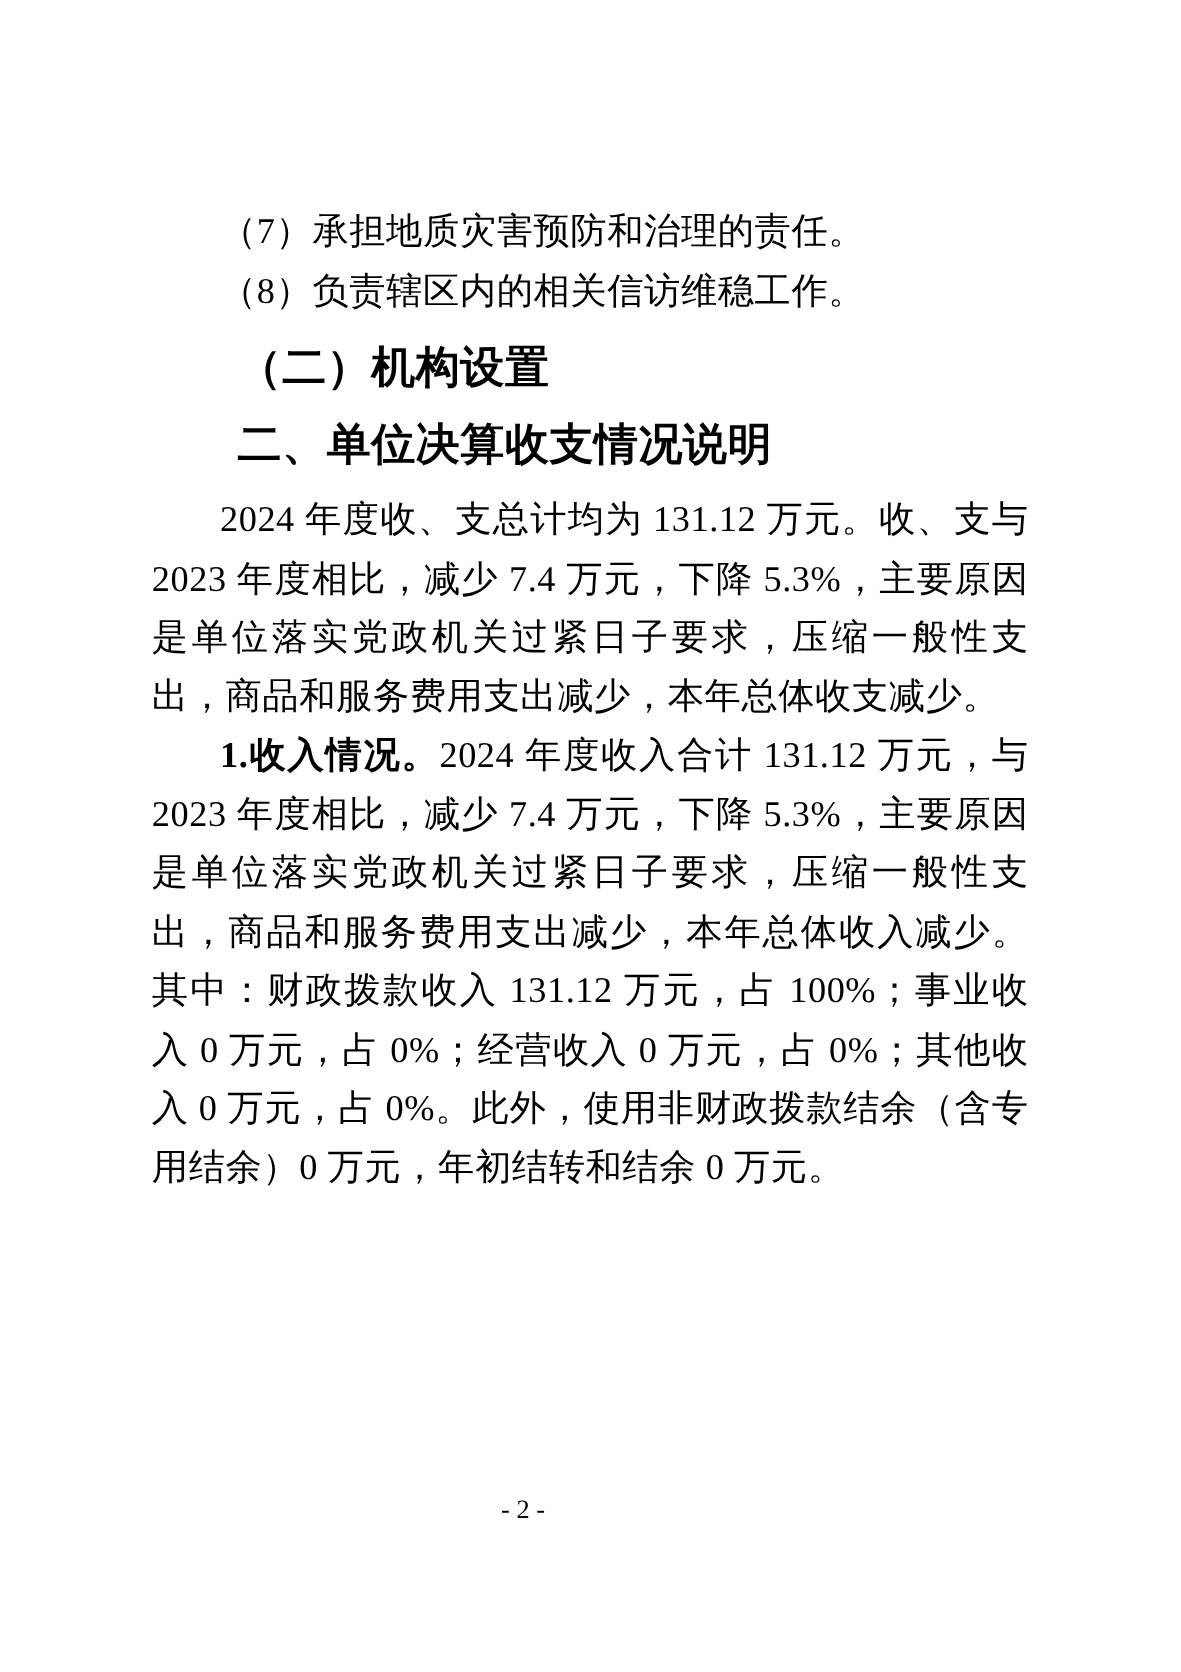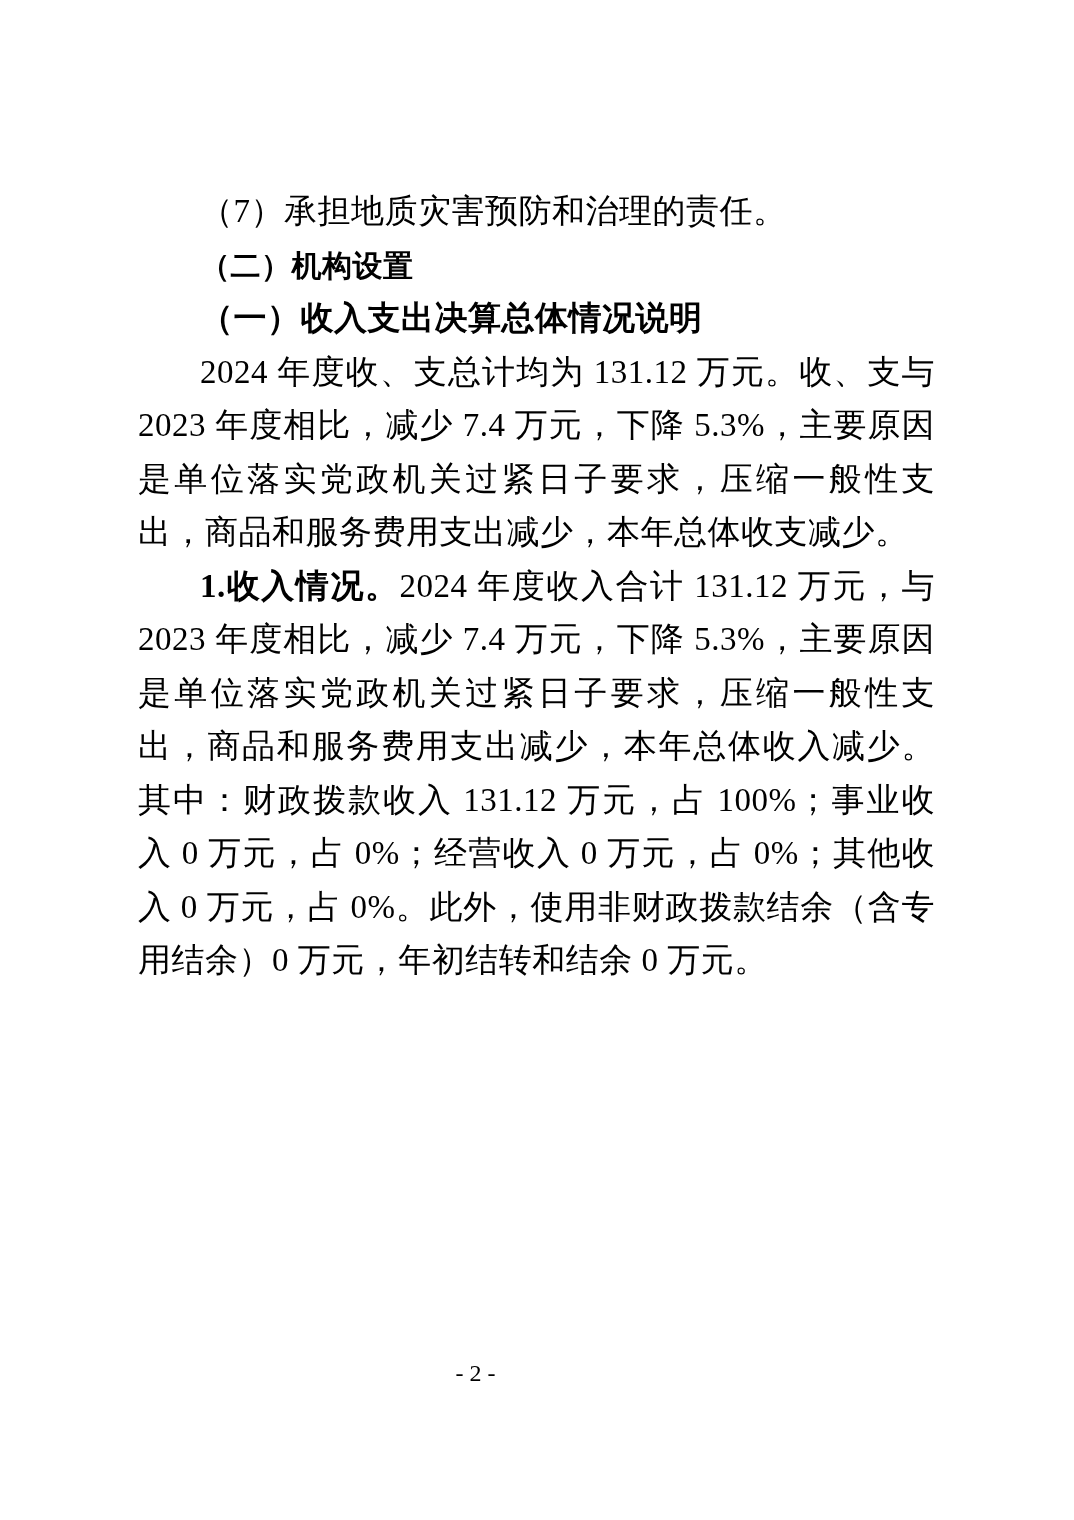--- a/index.html
+++ b/index.html
@@ -27,25 +27,25 @@
     letter-spacing: 0.5px;
   }
   .para {
     margin: 0;
     text-indent: 62px;
     text-align: justify;
     text-justify: inter-character;
     text-align-last: left;
   }
   .h-sans {
-    margin: 0;
+    margin: 16px;
     text-indent: 62px;
     font-family: "Liberation Sans", "DejaVu Sans", sans-serif;
     font-weight: bold;
-    font-size: 30px;
+    font-size: 40px;
     line-height: 53.5px;
   }
   .h-kai {
     margin: 0;
     text-indent: 62px;
     font-weight: bold;
     font-size: 33px;
     line-height: 53.5px;
   }
   .lead {
@@ -65,26 +65,27 @@
   }
 </style>
 </head>
 <body>
 
 <main class="page">
   <div class="doc-content">
 
     <p class="para">（7）承担地质灾害预防和治理的责任。</p>
 
+    <p class="para">（8）负责辖区内的相关信访维稳工作。</p>
 
     <p class="h-sans">（二）机构设置</p>
 
 
+    <p class="h-sans">二、单位决算收支情况说明</p>
 
-    <p class="h-kai">（一）收入支出决算总体情况说明</p>
 
     <p class="para">2024 年度收、支总计均为 131.12 万元。收、支与 2023 年度相比，减少 7.4 万元，下降 5.3%，主要原因是单位落实党政机关过紧日子要求，压缩一般性支出，商品和服务费用支出减少，本年总体收支减少。</p>
 
     <p class="para"><span class="lead">1.收入情况。</span><span>2024 年度收入合计 131.12 万元，与 2023 年度相比，减少 7.4 万元，下降 5.3%，主要原因是单位落实党政机关过紧日子要求，压缩一般性支出，商品和服务费用支出减少，本年总体收入减少。其中：财政拨款收入 131.12 万元，占 100%；事业收入 0 万元，占 0%；经营收入 0 万元，占 0%；其他收入 0 万元，占 0%。此外，使用非财政拨款结余（含专用结余）0 万元，年初结转和结余 0 万元。</span></p>
 
 
   </div>
 
   <div class="page-footer">- 2 -</div>
 </main>

